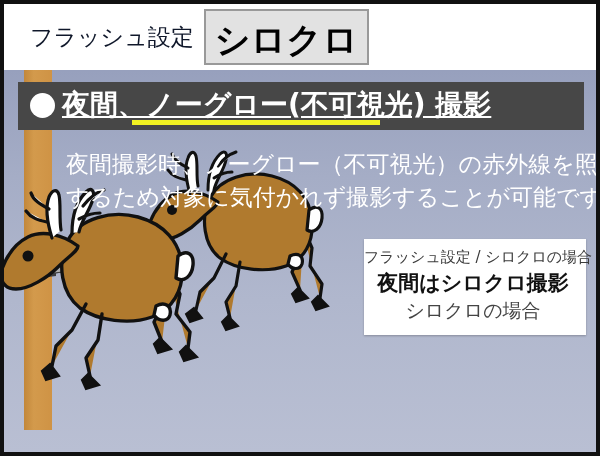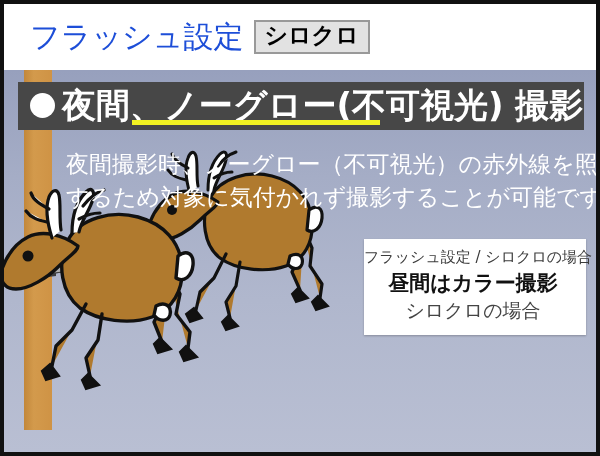--- a/index.html
+++ b/index.html
@@ -18,32 +18,32 @@
   .header{
     position:absolute;left:0;top:0;
     width:592px;height:66px;
     background:#ffffff;
     display:flex;align-items:center;
     padding-left:26px;
     box-sizing:border-box;
     gap:10px;
   }
   .hdr-txt{
-    font-size:30px;
-    color:#1d4ed8;
+    font-size:23px;
+    color:#0f172a;
     letter-spacing:0px;
     white-space:nowrap;
     line-height:1;
   }
   .hdr-chip{
     display:inline-block;
     background:#e2e2e2;
     border:2px solid #999999;
-    padding:1px 9px 4px 9px;
-    font-size:23px;
+    padding:11px 9px 4px 9px;
+    font-size:35px;
     font-weight:bold;
     color:#000000;
     line-height:1.05;
     white-space:nowrap;
   }
 
   
   .panel{
     position:absolute;left:0;top:66px;
     width:592px;height:382px;
@@ -70,22 +70,22 @@
     display:flex;align-items:center;
     padding-left:12px;
     box-sizing:border-box;
   }
   .bullet{
     width:25px;height:25px;border-radius:50%;
     background:#ffffff;flex:0 0 auto;margin-right:7px;
     margin-top:-2px;
   }
   .darkbar-txt{
-    font-size:34px;font-weight:bold;color:#ffffff;
-    white-space:nowrap;line-height:1;position:relative;top:-1px;
+    font-size:28px;font-weight:bold;color:#ffffff;
+    white-space:nowrap;line-height:1;position:relative;top:-1px;text-decoration:underline;
   }
   .ul-yellow{
     position:absolute;left:128px;top:50px;
     width:248px;height:5px;background:#f2f222;
   }
 
   
   .para{
     position:absolute;left:62px;top:78px;
     width:520px;
@@ -234,18 +234,18 @@
     </div>
     <div class="ul-yellow"></div>
 
     <div class="para">
       <div>夜間撮影時、ノーグロー（不可視光）の赤外線を照射</div>
       <div>するため対象に気付かれず撮影することが可能です。</div>
     </div>
 
     <div class="infobox">
       <div class="ib-l1">フラッシュ設定 / シロクロの場合</div>
-      <div class="ib-l2">昼間はカラー撮影</div>
+      <div class="ib-l2">夜間はシロクロ撮影</div>
       <div class="ib-l3">シロクロの場合</div>
     </div>
 
   </div>
 </div>
 
 </body></html>

